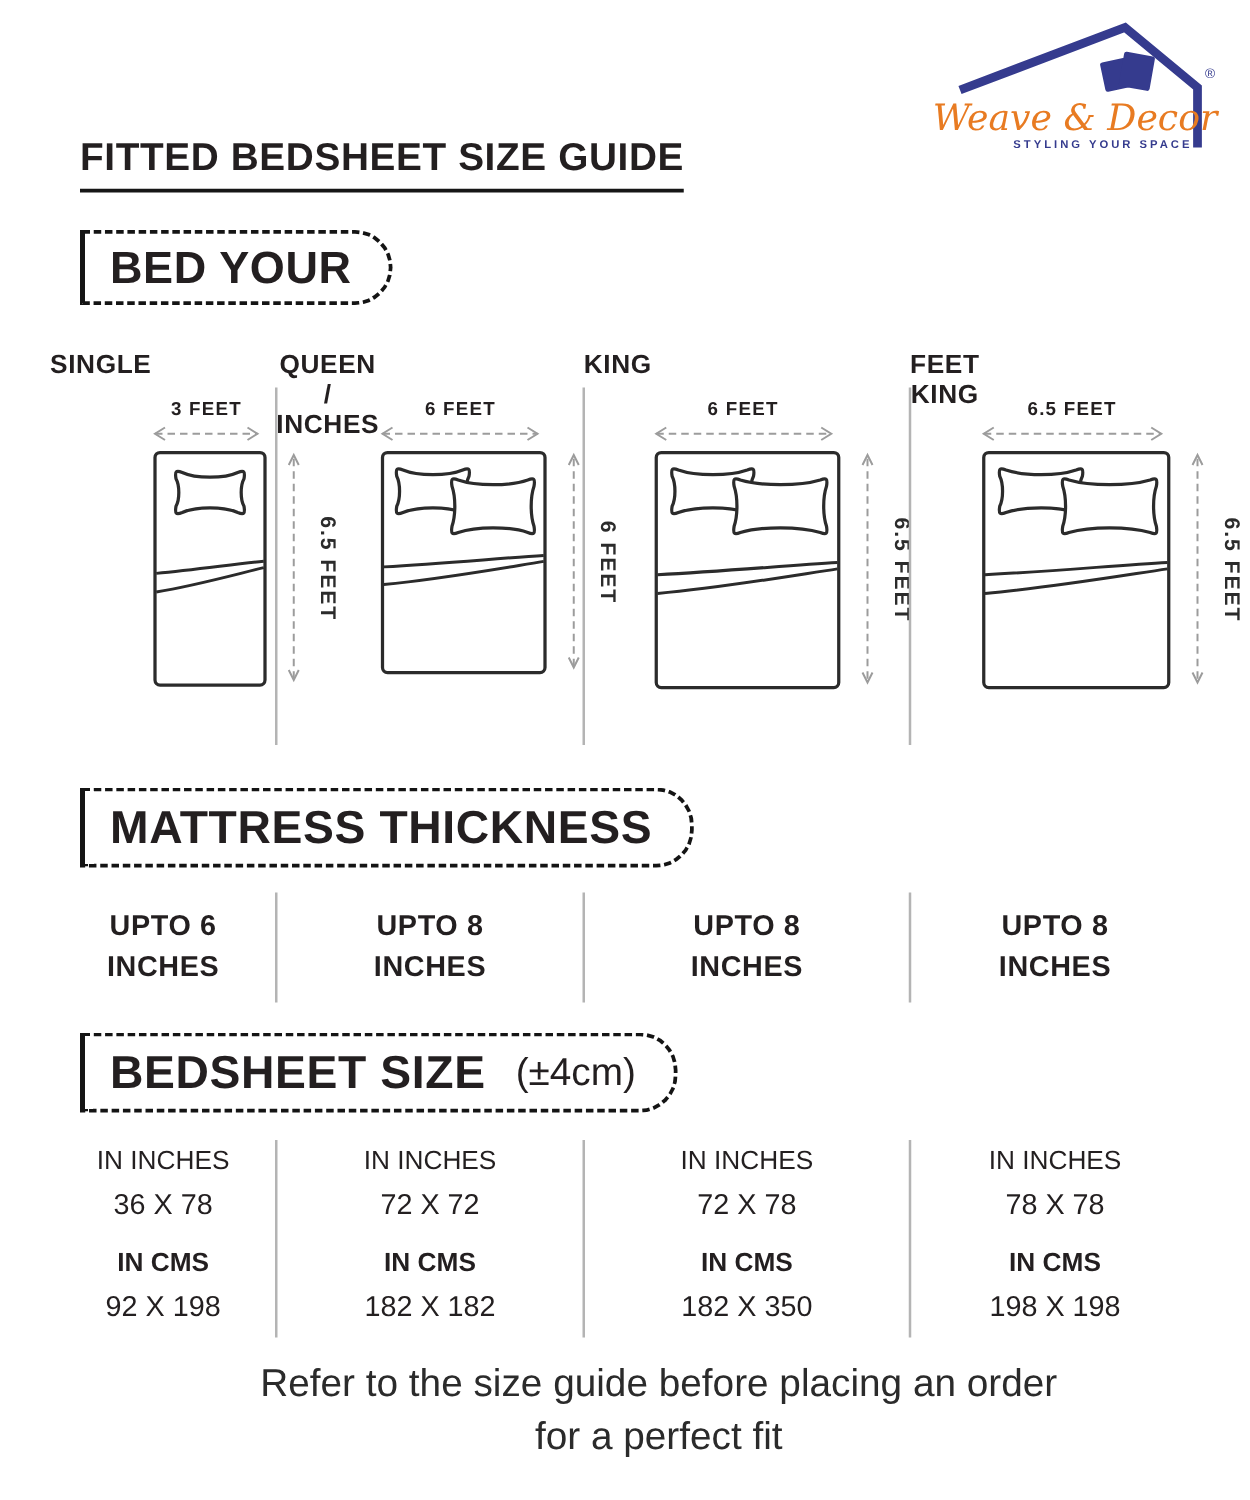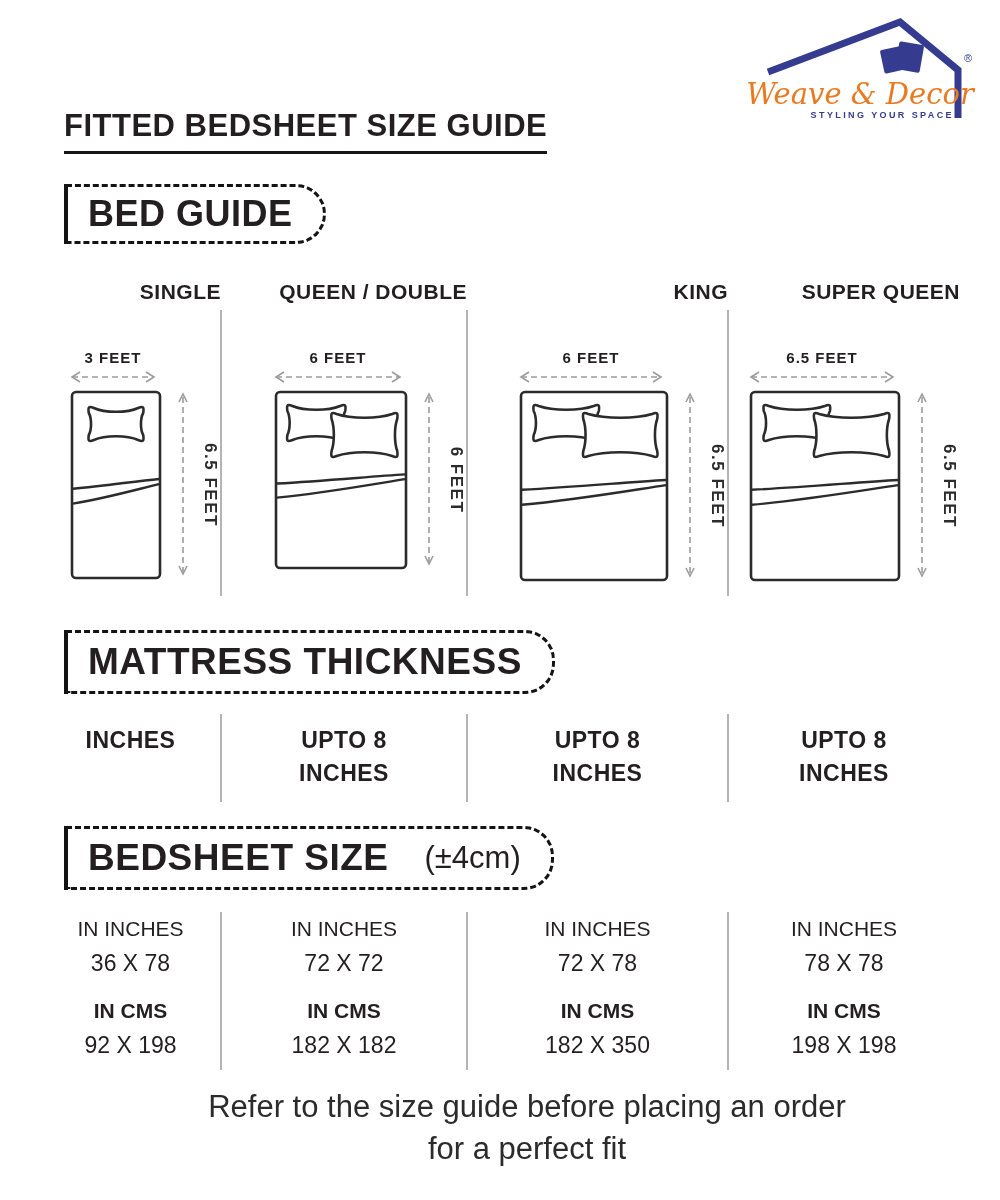--- a/index.html
+++ b/index.html
@@ -16,30 +16,30 @@
   
   .pill{position:absolute;box-sizing:border-box;height:60px;display:flex;align-items:center;
         border:3px dashed #141414;border-left:4px solid #141414;border-radius:0 30px 30px 0;
         padding:0 30px 0 20px;background:#fff;white-space:nowrap;}
   .pill .big{font-weight:700;font-size:36px;letter-spacing:.5px;}
   #pill-mattress .big,#pill-sheet .big{font-size:37px;}
   .pill .small{font-weight:400;font-size:31px;margin-left:24px;}
 
   #pill-bed{top:184px;left:64px;}
   #pill-mattress{top:630px;left:64px;height:64px;}
-  #pill-sheet{top:826px;left:64px;height:64px;gap:12px;}
+  #pill-sheet{top:826px;left:64px;height:64px;}
 
   
   .cols{position:absolute;left:40px;width:920px;display:grid;
         grid-template-columns:181px 246px 261px 232px;}
   #bed-grid{top:280px;}
   #mattress-grid{top:724px;}
   #sheet-grid{top:916px;}
 
-  .bed-col{display:flex;flex-direction:column;align-items:flex-end;}
+  .bed-col{display:flex;align-items:flex-start;}
   .bed-name{font-size:21px;font-weight:700;letter-spacing:.5px;height:30px;text-align:center;}
   .bed-assembly{margin-top:39px;display:flex;flex-direction:column;align-items:flex-start;}
   .bw-label{text-align:center;font-size:15px;font-weight:700;letter-spacing:1px;margin-bottom:3px;}
   .bed-svg{margin-top:6px;}
 
   .mat-cell{text-align:center;font-size:23px;font-weight:700;line-height:33px;letter-spacing:.5px;}
 
   .sheet-cell{text-align:center;}
   .sheet-label{font-size:21px;line-height:26px;}
   .sheet-val{font-size:23px;line-height:30px;margin-top:6px;}
@@ -68,21 +68,21 @@
       <rect x="149" y="31" width="25" height="28" rx="2" fill="#353b8e" transform="rotate(10 161 45)"></rect>
     </g>
     <text x="216" y="50" font-size="11" fill="#353b8e" font-family="Liberation Sans, sans-serif">®</text>
     <text x="112" y="92" text-anchor="middle" font-family="DejaVu Serif, serif" font-style="italic" font-size="29" fill="#e87b22">Weave &amp; Decor</text>
     <text x="206" y="106" text-anchor="end" font-size="9" font-weight="bold" letter-spacing="2.4" fill="#353b8e" font-family="Liberation Sans, sans-serif">STYLING YOUR SPACE</text>
   </svg>
 
   <div class="title">FITTED BEDSHEET SIZE GUIDE</div>
 
   <div class="pill" id="pill-bed">
-    <span class="big">BED GUIDE</span>
+    <span class="big">BED YOUR</span>
   </div>
   <div class="pill" id="pill-mattress">
     <span class="big">MATTRESS THICKNESS</span>
   </div>
   <div class="pill" id="pill-sheet">
     <span class="big">BEDSHEET SIZE</span>
     <span class="small">(±4cm)</span>
   </div>
 
   <div class="cols" id="bed-grid">
@@ -111,21 +111,21 @@
             <path d="M 4 114.6 C 33.4 109.9 63.4 101.6 90 95.1" fill="none" stroke="#2b2b2b" stroke-width="2.4"></path>
             <line x1="114" y1="8" x2="114" y2="184" stroke="#9c9c9c" stroke-width="1.6" stroke-dasharray="6 4"></line>
             <path d="M 110 13 L 114 5 L 118 13" fill="none" stroke="#9c9c9c" stroke-width="1.6"></path>
             <path d="M 110 177 L 114 185 L 118 177" fill="none" stroke="#9c9c9c" stroke-width="1.6"></path>
             <text x="136" y="96" transform="rotate(90 136 96)" text-anchor="middle" font-size="17" font-weight="bold" letter-spacing="1.5" fill="#2b2b2b" font-family="Liberation Sans, sans-serif">6.5 FEET</text>
           </svg>
       </div>
     </div>
 
     <div class="bed-col">
-      <div class="bed-name">QUEEN / DOUBLE</div>
+      <div class="bed-name">QUEEN / INCHES</div>
       <div class="bed-assembly" style="width: 194px;">
         <div class="bw-label" style="width: 130px;">6 FEET</div>
         <svg class="h-arrow" width="130" height="14" viewBox="0 0 130 14">
             <line x1="3" y1="8" x2="127" y2="8" stroke="#9c9c9c" stroke-width="1.6" stroke-dasharray="6 4"></line>
             <path d="M 11 3 L 3 8 L 11 13" fill="none" stroke="#9c9c9c" stroke-width="1.6"></path>
             <path d="M 119 3 L 127 8 L 119 13" fill="none" stroke="#9c9c9c" stroke-width="1.6"></path>
           </svg>
         <svg class="bed-svg" width="194" height="184" viewBox="0 0 194 184">
             <rect x="3" y="3" width="130" height="176" rx="4" fill="#fff" stroke="#2b2b2b" stroke-width="2.6"></rect>
             <path d="M 19.4 17.0
@@ -189,21 +189,21 @@
             <path d="M 4 115.8 C 55.5 111.1 105.1 102.6 148 96.1" fill="none" stroke="#2b2b2b" stroke-width="2.4"></path>
             <line x1="172" y1="8" x2="172" y2="186" stroke="#9c9c9c" stroke-width="1.6" stroke-dasharray="6 4"></line>
             <path d="M 168 13 L 172 5 L 176 13" fill="none" stroke="#9c9c9c" stroke-width="1.6"></path>
             <path d="M 168 179 L 172 187 L 176 179" fill="none" stroke="#9c9c9c" stroke-width="1.6"></path>
             <text x="194" y="97" transform="rotate(90 194 97)" text-anchor="middle" font-size="17" font-weight="bold" letter-spacing="1.5" fill="#2b2b2b" font-family="Liberation Sans, sans-serif">6.5 FEET</text>
           </svg>
       </div>
     </div>
 
     <div class="bed-col">
-      <div class="bed-name">SUPER QUEEN</div>
+      <div class="bed-name">FEET KING</div>
       <div class="bed-assembly" style="width: 212px;">
         <div class="bw-label" style="width: 148px;">6.5 FEET</div>
         <svg class="h-arrow" width="148" height="14" viewBox="0 0 148 14">
             <line x1="3" y1="8" x2="145" y2="8" stroke="#9c9c9c" stroke-width="1.6" stroke-dasharray="6 4"></line>
             <path d="M 11 3 L 3 8 L 11 13" fill="none" stroke="#9c9c9c" stroke-width="1.6"></path>
             <path d="M 137 3 L 145 8 L 137 13" fill="none" stroke="#9c9c9c" stroke-width="1.6"></path>
           </svg>
         <svg class="bed-svg" width="212" height="196" viewBox="0 0 212 196">
             <rect x="3" y="3" width="148" height="188" rx="4" fill="#fff" stroke="#2b2b2b" stroke-width="2.6"></rect>
             <path d="M 20.8 17.0
@@ -230,20 +230,21 @@
             <path d="M 170 13 L 174 5 L 178 13" fill="none" stroke="#9c9c9c" stroke-width="1.6"></path>
             <path d="M 170 179 L 174 187 L 178 179" fill="none" stroke="#9c9c9c" stroke-width="1.6"></path>
             <text x="196" y="97" transform="rotate(90 196 97)" text-anchor="middle" font-size="17" font-weight="bold" letter-spacing="1.5" fill="#2b2b2b" font-family="Liberation Sans, sans-serif">6.5 FEET</text>
           </svg>
       </div>
     </div>
   </div>
 
   <div class="cols" id="mattress-grid">
     <div class="mat-cell">
+      <div>UPTO 6</div>
       <div>INCHES</div>
     </div>
     <div class="mat-cell">
       <div>UPTO 8</div>
       <div>INCHES</div>
     </div>
     <div class="mat-cell">
       <div>UPTO 8</div>
       <div>INCHES</div>
     </div>

